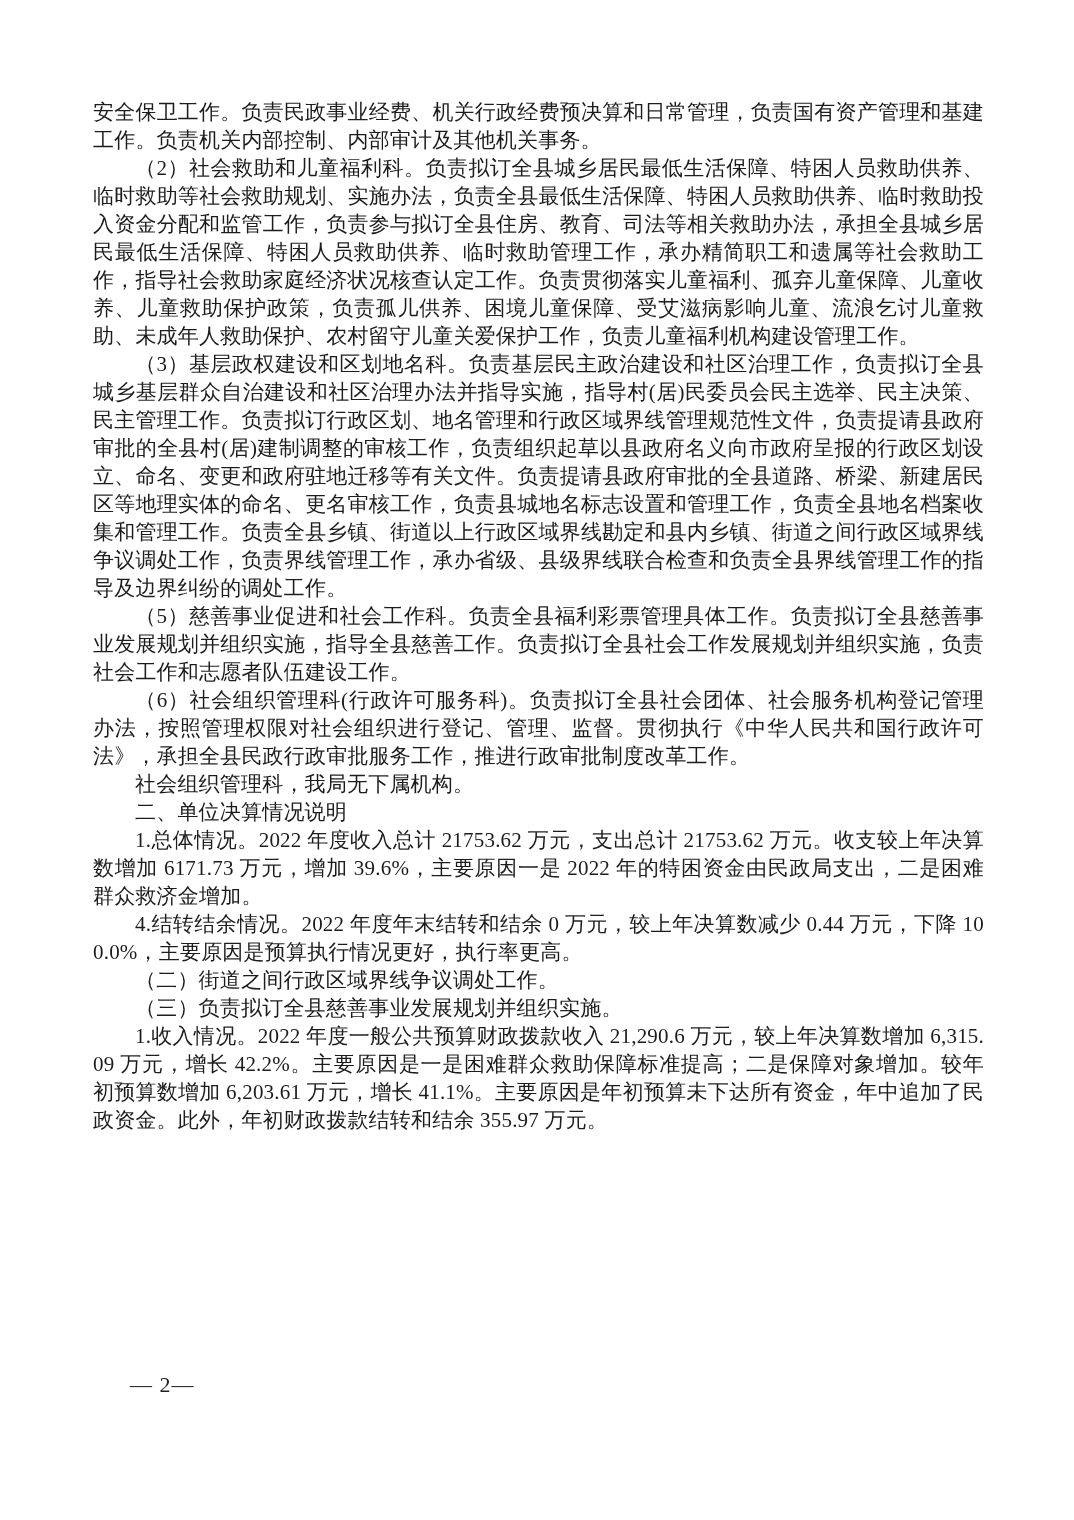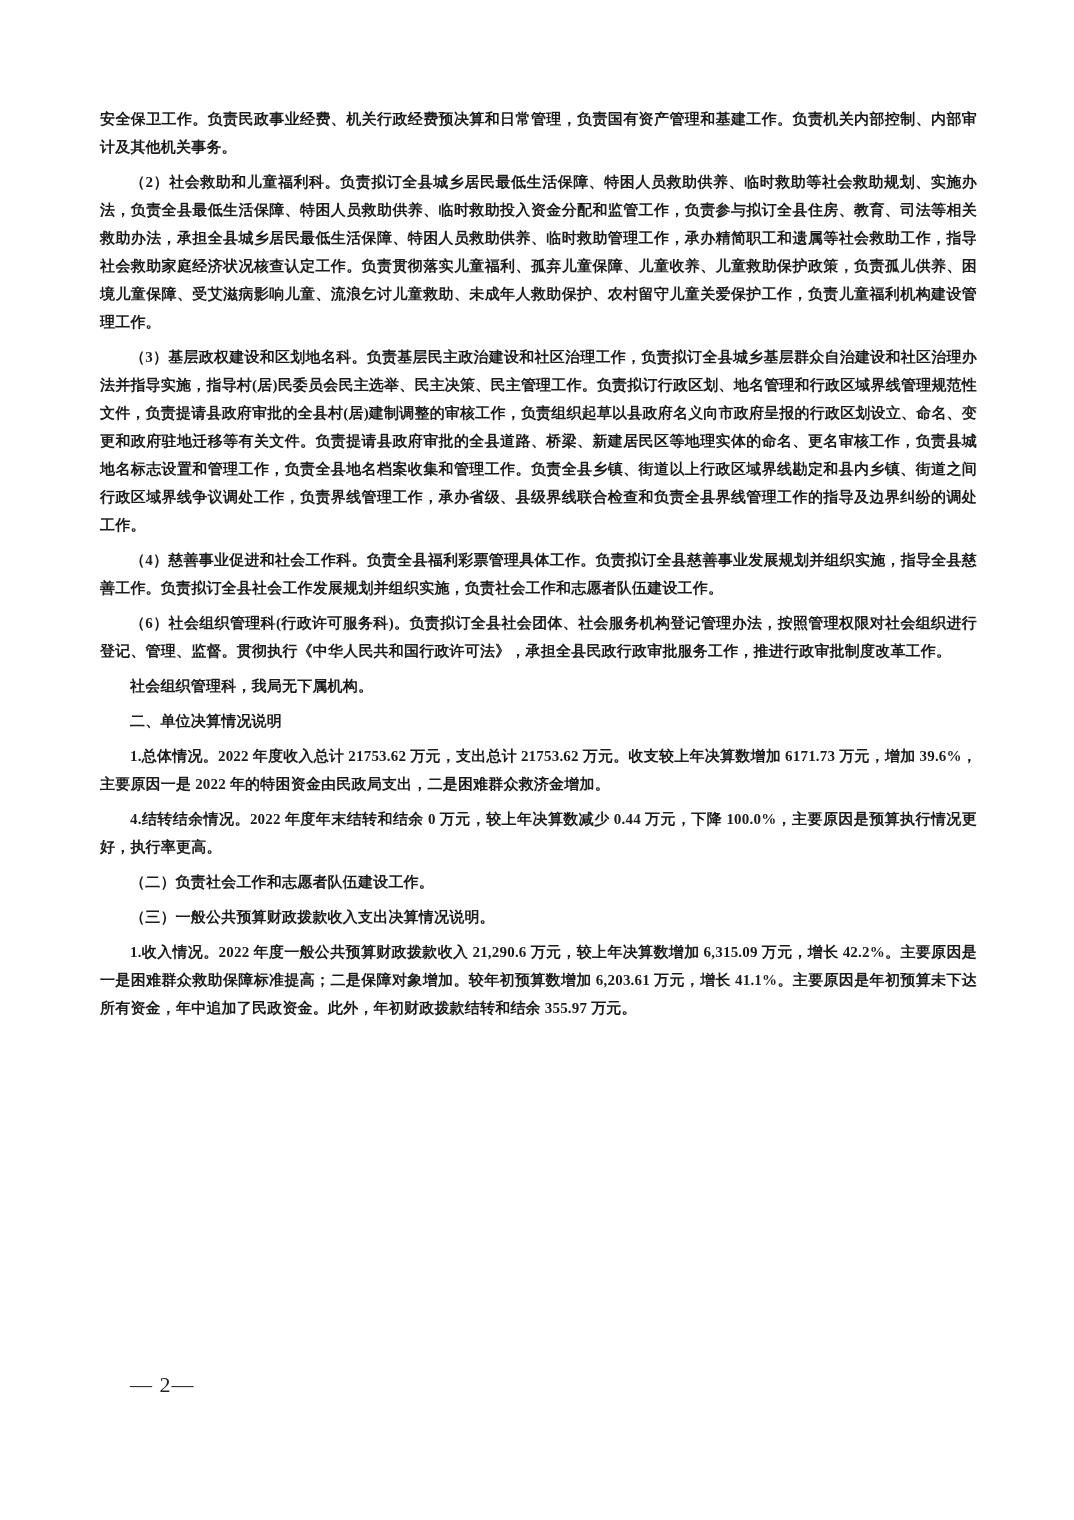--- a/index.html
+++ b/index.html
@@ -16,28 +16,27 @@
     font-family: "Liberation Serif", "DejaVu Serif", serif;
     color: #1c1c1c;
   }
   .doc-body {
     position: absolute;
     top: 98px;
     left: 93px;
     width: 891px;
   }
   .para {
-    margin: 7px;
-    font-size: 15px;
+    margin: 0;
+    font-size: 21px;
     line-height: 28px;
     text-align: justify;
     text-justify: inter-ideograph;
     letter-spacing: 0.2px;
     word-break: break-all;
-    font-weight: bold;
   }
   .para.indent {
     text-indent: 2em;
   }
   .page-footer {
     position: absolute;
     top: 1372px;
     left: 130px;
     font-size: 22px;
     line-height: 26px;
@@ -46,24 +45,24 @@
   }
 </style>
 </head>
 <body>
 
 <div class="page">
   <div class="doc-body">
       <p class="para">安全保卫工作。负责民政事业经费、机关行政经费预决算和日常管理，负责国有资产管理和基建工作。负责机关内部控制、内部审计及其他机关事务。</p>
       <p class="para indent">（2）社会救助和儿童福利科。负责拟订全县城乡居民最低生活保障、特困人员救助供养、临时救助等社会救助规划、实施办法，负责全县最低生活保障、特困人员救助供养、临时救助投入资金分配和监管工作，负责参与拟订全县住房、教育、司法等相关救助办法，承担全县城乡居民最低生活保障、特困人员救助供养、临时救助管理工作，承办精简职工和遗属等社会救助工作，指导社会救助家庭经济状况核查认定工作。负责贯彻落实儿童福利、孤弃儿童保障、儿童收养、儿童救助保护政策，负责孤儿供养、困境儿童保障、受艾滋病影响儿童、流浪乞讨儿童救助、未成年人救助保护、农村留守儿童关爱保护工作，负责儿童福利机构建设管理工作。</p>
       <p class="para indent">（3）基层政权建设和区划地名科。负责基层民主政治建设和社区治理工作，负责拟订全县城乡基层群众自治建设和社区治理办法并指导实施，指导村(居)民委员会民主选举、民主决策、民主管理工作。负责拟订行政区划、地名管理和行政区域界线管理规范性文件，负责提请县政府审批的全县村(居)建制调整的审核工作，负责组织起草以县政府名义向市政府呈报的行政区划设立、命名、变更和政府驻地迁移等有关文件。负责提请县政府审批的全县道路、桥梁、新建居民区等地理实体的命名、更名审核工作，负责县城地名标志设置和管理工作，负责全县地名档案收集和管理工作。负责全县乡镇、街道以上行政区域界线勘定和县内乡镇、街道之间行政区域界线争议调处工作，负责界线管理工作，承办省级、县级界线联合检查和负责全县界线管理工作的指导及边界纠纷的调处工作。</p>
-      <p class="para indent">（4）慈善事业促进和社会工作科。负责全县福利彩票管理具体工作。负责拟订全县慈善事业发展规划并组织实施，指导全县慈善工作。负责拟订全县社会工作发展规划并组织实施，负责社会工作和志愿者队伍建设工作。</p>
+      <p class="para indent">（5）慈善事业促进和社会工作科。负责全县福利彩票管理具体工作。负责拟订全县慈善事业发展规划并组织实施，指导全县慈善工作。负责拟订全县社会工作发展规划并组织实施，负责社会工作和志愿者队伍建设工作。</p>
       <p class="para indent">（6）社会组织管理科(行政许可服务科)。负责拟订全县社会团体、社会服务机构登记管理办法，按照管理权限对社会组织进行登记、管理、监督。贯彻执行《中华人民共和国行政许可法》，承担全县民政行政审批服务工作，推进行政审批制度改革工作。</p>
       <p class="para indent">社会组织管理科，我局无下属机构。</p>
       <p class="para indent">二、单位决算情况说明</p>
       <p class="para indent">1.总体情况。2022 年度收入总计 21753.62 万元，支出总计 21753.62 万元。收支较上年决算数增加 6171.73 万元，增加 39.6%，主要原因一是 2022 年的特困资金由民政局支出，二是困难群众救济金增加。</p>
       <p class="para indent">4.结转结余情况。2022 年度年末结转和结余 0 万元，较上年决算数减少 0.44 万元，下降 100.0%，主要原因是预算执行情况更好，执行率更高。</p>
-      <p class="para indent">（二）负责社会工作和志愿者队伍建设工作。</p>
-      <p class="para indent">（三）一般公共预算财政拨款收入支出决算情况说明。</p>
+      <p class="para indent">（二）街道之间行政区域界线争议调处工作。</p>
+      <p class="para indent">（三）负责拟订全县慈善事业发展规划并组织实施。</p>
       <p class="para indent">1.收入情况。2022 年度一般公共预算财政拨款收入 21,290.6 万元，较上年决算数增加 6,315.09 万元，增长 42.2%。主要原因是一是困难群众救助保障标准提高；二是保障对象增加。较年初预算数增加 6,203.61 万元，增长 41.1%。主要原因是年初预算未下达所有资金，年中追加了民政资金。此外，年初财政拨款结转和结余 355.97 万元。</p>
     </div>
   <div class="page-footer">— 2—</div>
 </div>
 
 </body></html>

